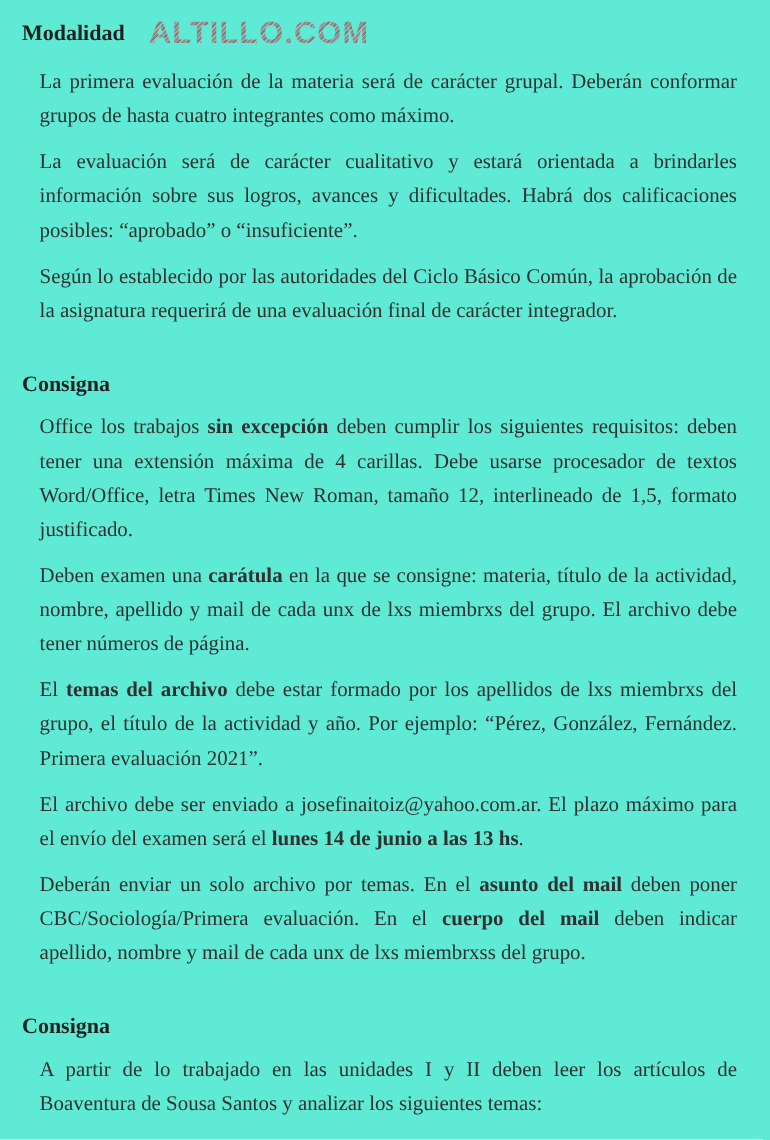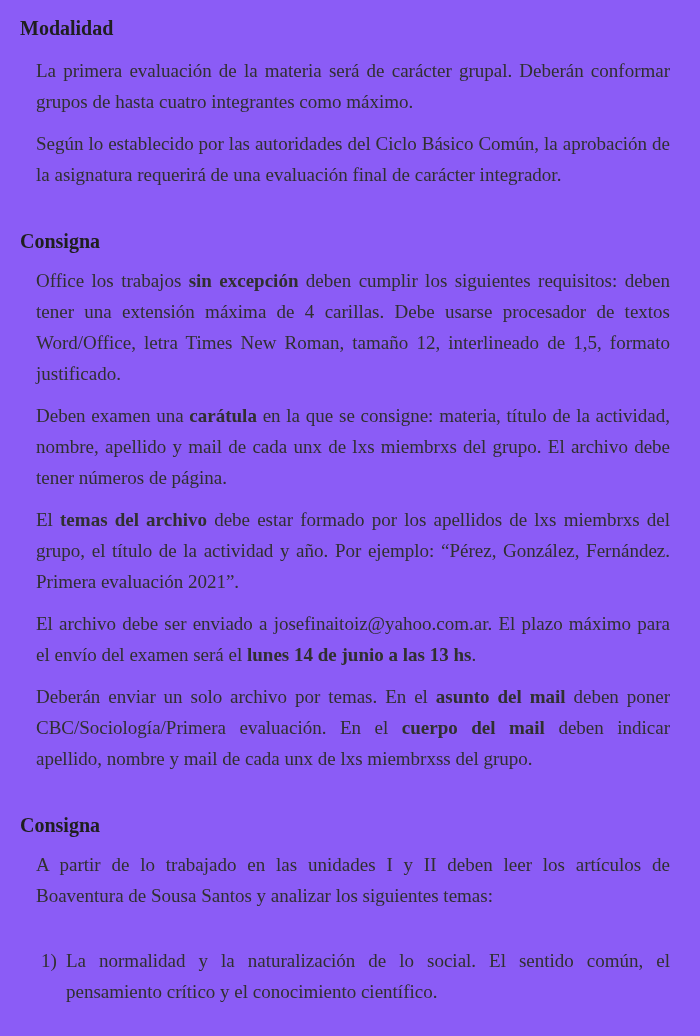--- a/index.html
+++ b/index.html
@@ -2,21 +2,21 @@
 <html><head>
 <meta charset="utf-8">
 <style>
   * { box-sizing: border-box; }
   html, body { margin: 0; padding: 0; background: #ffffff; }
   .page {
     position: relative;
     width: 700px;
     height: 1036px;
     overflow: hidden;
-    background: #8b5cf6;
+    background: #5eead4;
     padding: 13px 30px 0 20px;
     font-family: "Liberation Serif", "DejaVu Serif", serif;
     font-size: 19px;
     line-height: 31px;
     color: #303030;
   }
   .title-row {
     display: flex;
     align-items: center;
     gap: 22px;
@@ -65,23 +65,25 @@
   }
   b { font-weight: bold; }
 </style>
 </head>
 <body>
 
 <div class="page">
 
   <div class="title-row">
     <h2 class="heading">Modalidad</h2>
+    <span class="watermark">ALTILLO.COM</span>
   </div>
 
   <p class="para"><span>La primera evaluación de la materia será de carácter grupal. Deberán conformar grupos de hasta cuatro integrantes como máximo.</span></p>
+  <p class="para"><span>La evaluación será de carácter cualitativo y estará orientada a brindarles información sobre sus logros, avances y dificultades. Habrá dos calificaciones posibles: “aprobado” o “insuficiente”.</span></p>
   <p class="para"><span>Según lo establecido por las autoridades del Ciclo Básico Común, la aprobación de la asignatura requerirá de una evaluación final de carácter integrador.</span></p>
 
   <h2 class="heading">Consigna</h2>
 
   <p class="para"><span>Office los trabajos </span><b>sin excepción</b><span> deben cumplir los siguientes requisitos: deben tener una extensión máxima de 4 carillas. Debe usarse procesador de textos Word/Office, letra Times New Roman, tamaño 12, interlineado de 1,5, formato justificado.</span></p>
   <p class="para"><span>Deben examen una </span><b>carátula</b><span> en la que se consigne: materia, título de la actividad, nombre, apellido y mail de cada unx de lxs miembrxs del grupo. El archivo debe tener números de página.</span></p>
   <p class="para"><span>El </span><b>temas del archivo</b><span> debe estar formado por los apellidos de lxs miembrxs del grupo, el título de la actividad y año. Por ejemplo: “Pérez, González, Fernández. Primera evaluación 2021”.</span></p>
   <p class="para"><span>El archivo debe ser enviado a josefinaitoiz@yahoo.com.ar. El plazo máximo para el envío del examen será el </span><b>lunes 14 de junio a las 13 hs</b><span>.</span></p>
   <p class="para"><span>Deberán enviar un solo archivo por temas. En el </span><b>asunto del mail</b><span> deben poner CBC/Sociología/Primera evaluación. En el </span><b>cuerpo del mail</b><span> deben indicar apellido, nombre y mail de cada unx de lxs miembrxss del grupo.</span></p>
 

